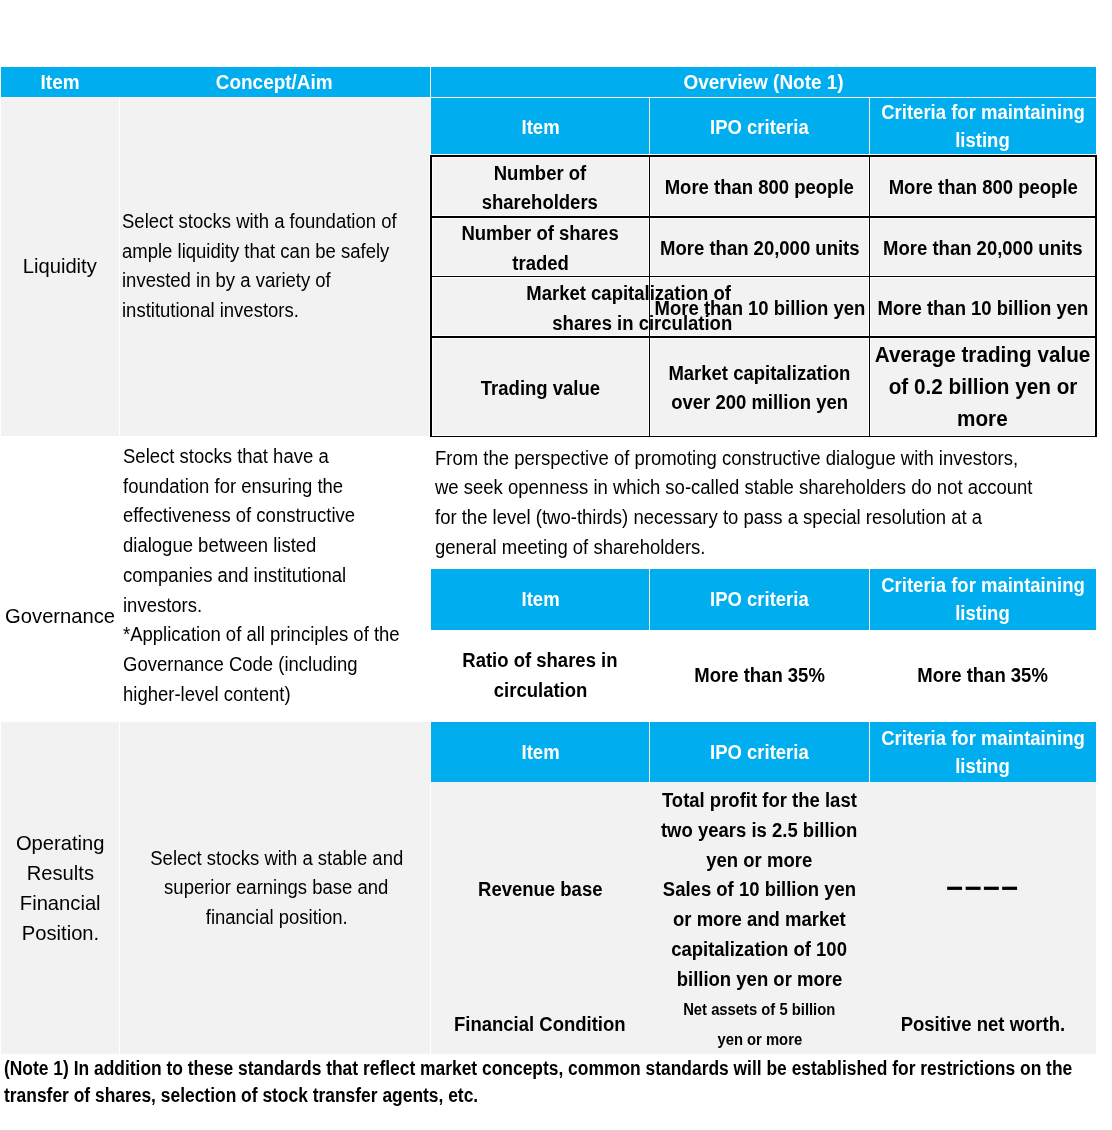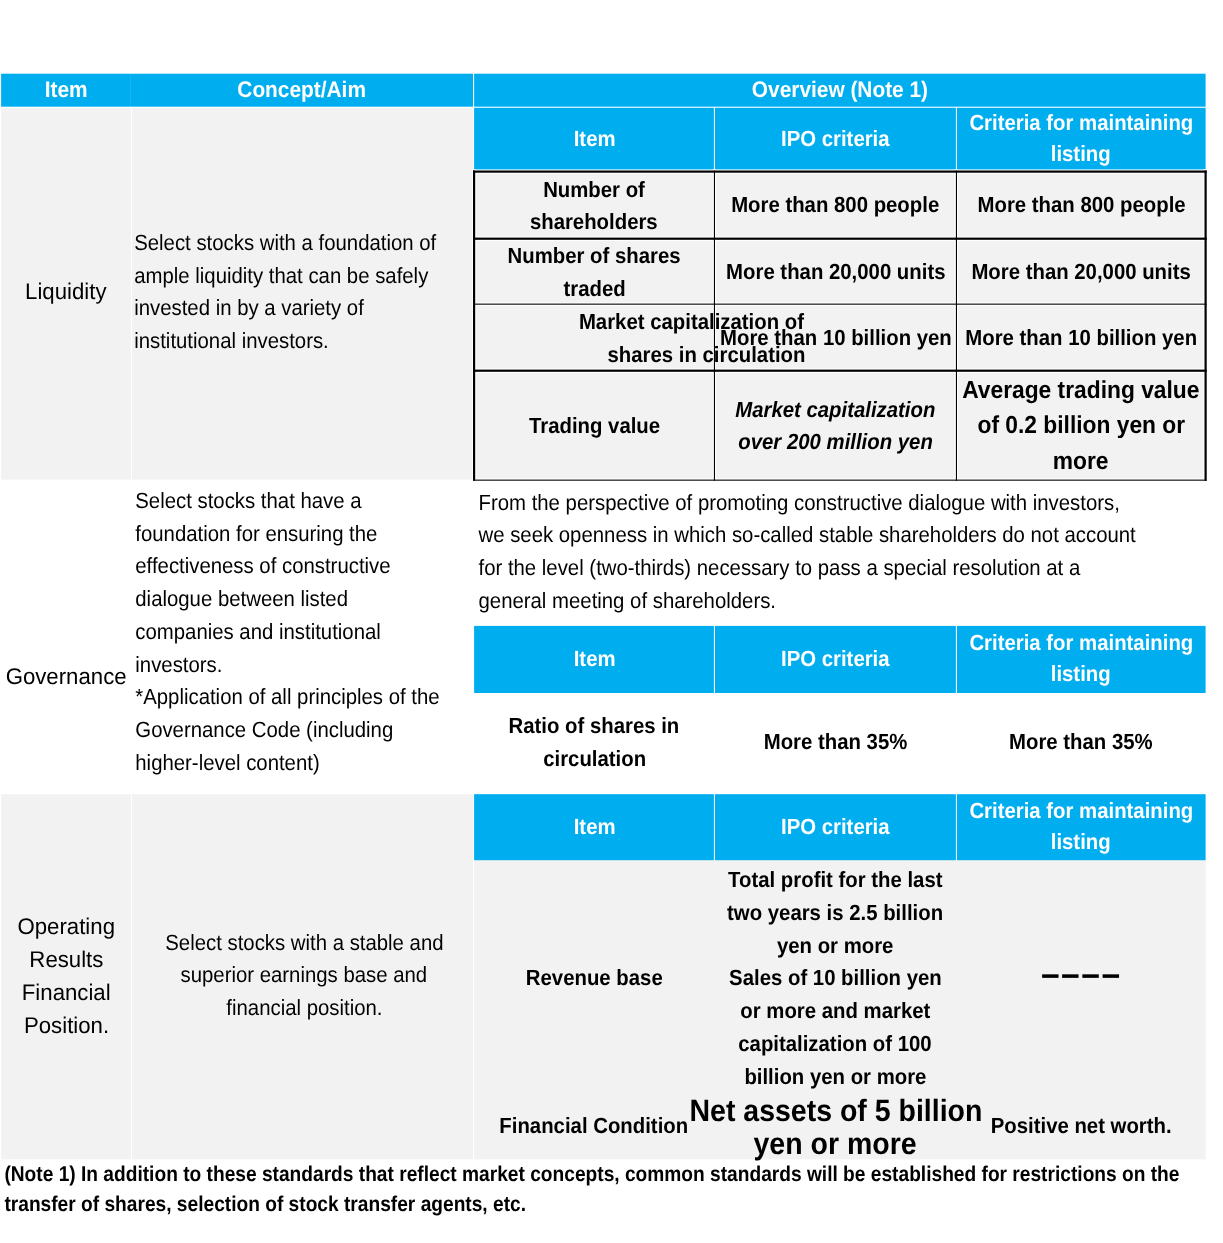--- a/index.html
+++ b/index.html
@@ -80,21 +80,21 @@
 <div class="abs icell" data-name="subtable-1-row-1-item" style="left:341.00px;top:158.50px;width:398.50px;font-size:20.0px;line-height:29.75px;"><span class="sx" data-name="subtable-1-row-1-item-line">Number of</span><br><span class="sx" data-name="subtable-1-row-1-item-line">shareholders</span></div>
 <div class="abs icell" data-name="subtable-1-row-1-ipo" style="left:559.50px;top:173.37px;width:400.00px;font-size:20.0px;line-height:29.75px;"><span class="sx" data-name="subtable-1-row-1-ipo-line">More than 800 people</span></div>
 <div class="abs icell" data-name="subtable-1-row-1-maintaining" style="left:779.50px;top:173.37px;width:406.50px;font-size:20.0px;line-height:29.75px;"><span class="sx" data-name="subtable-1-row-1-maintaining-line">More than 800 people</span></div>
 <div class="abs icell" data-name="subtable-1-row-2-item" style="left:341.00px;top:218.75px;width:398.50px;font-size:20.0px;line-height:29.75px;"><span class="sx" data-name="subtable-1-row-2-item-line">Number of shares</span><br><span class="sx" data-name="subtable-1-row-2-item-line">traded</span></div>
 <div class="abs icell" data-name="subtable-1-row-2-ipo" style="left:559.50px;top:233.62px;width:400.00px;font-size:20.0px;line-height:29.75px;"><span class="sx" data-name="subtable-1-row-2-ipo-line">More than 20,000 units</span></div>
 <div class="abs icell" data-name="subtable-1-row-2-maintaining" style="left:779.50px;top:233.62px;width:406.50px;font-size:20.0px;line-height:29.75px;"><span class="sx" data-name="subtable-1-row-2-maintaining-line">More than 20,000 units</span></div>
 <div class="abs icell" data-name="subtable-1-row-3-item" style="left:341.00px;top:278.80px;width:398.50px;font-size:20.0px;line-height:29.75px;text-align:right;"><span class="sx" data-name="subtable-1-row-3-item-line">Market capitalization of</span><br><span class="sx" data-name="subtable-1-row-3-item-line">shares in circulation</span></div>
 <div class="abs icell" data-name="subtable-1-row-3-ipo" style="left:559.50px;top:293.68px;width:400.00px;font-size:20.0px;line-height:29.75px;"><span class="sx" data-name="subtable-1-row-3-ipo-line">More than 10 billion yen</span></div>
 <div class="abs icell" data-name="subtable-1-row-3-maintaining" style="left:779.50px;top:293.68px;width:406.50px;font-size:20.0px;line-height:29.75px;"><span class="sx" data-name="subtable-1-row-3-maintaining-line">More than 10 billion yen</span></div>
 <div class="abs icell" data-name="subtable-1-row-4-item" style="left:341.00px;top:373.52px;width:398.50px;font-size:20.0px;line-height:29.75px;text-decoration:underline;"><span class="sx" data-name="subtable-1-row-4-item-line">Trading value</span></div>
-<div class="abs icell" data-name="subtable-1-row-4-ipo" style="left:559.50px;top:358.65px;width:400.00px;font-size:20.0px;line-height:29.75px;font-style:italic;"><span class="sx" data-name="subtable-1-row-4-ipo-line">Market capitalization</span><br><span class="sx" data-name="subtable-1-row-4-ipo-line">over 200 million yen</span></div>
+<div class="abs icell" data-name="subtable-1-row-4-ipo" style="left:559.50px;top:358.65px;width:400.00px;font-size:20.0px;line-height:29.75px;"><span class="sx" data-name="subtable-1-row-4-ipo-line">Market capitalization</span><br><span class="sx" data-name="subtable-1-row-4-ipo-line">over 200 million yen</span></div>
 <div class="abs icell" data-name="subtable-1-row-4-maintaining" style="left:779.50px;top:338.55px;width:406.50px;font-size:22.4px;line-height:32.3px;"><span class="sx" data-name="subtable-1-row-4-maintaining-line">Average trading value</span><br><span class="sx" data-name="subtable-1-row-4-maintaining-line">of 0.2 billion yen or</span><br><span class="sx" data-name="subtable-1-row-4-maintaining-line">more</span></div>
 <div class="abs c-desc" data-name="row-2-overview" style="left:435.00px;top:443.69px;width:661.00px;font-size:20.0px;line-height:29.75px;text-align:left;"><span class="sx" data-name="row-2-overview-line">From the perspective of promoting constructive dialogue with investors,</span><br><span class="sx" data-name="row-2-overview-line">we seek openness in which so-called stable shareholders do not account</span><br><span class="sx" data-name="row-2-overview-line">for the level (two-thirds) necessary to pass a special resolution at a</span><br><span class="sx" data-name="row-2-overview-line">general meeting of shareholders.</span></div>
 <div class="abs ihdr-box" data-name="subtable-2-header-item" style="left:431.30px;top:568.50px;width:217.50px;height:61.30px;"></div>
 <div class="abs ihdr-box" data-name="subtable-2-header-ipo" style="left:650.20px;top:568.50px;width:218.60px;height:61.30px;"></div>
 <div class="abs ihdr-box" data-name="subtable-2-header-maintaining" style="left:870.20px;top:568.50px;width:225.80px;height:61.30px;"></div>
 <div class="abs ihdr-txt" data-name="subtable-2-header-item-label" style="left:341.00px;top:584.67px;width:398.50px;font-size:20.0px;line-height:28.0px;"><span class="sx" data-name="subtable-2-header-item-label-text">Item</span></div>
 <div class="abs ihdr-txt" data-name="subtable-2-header-ipo-label" style="left:559.50px;top:584.67px;width:400.00px;font-size:20.0px;line-height:28.0px;"><span class="sx" data-name="subtable-2-header-ipo-label-text">IPO criteria</span></div>
 <div class="abs ihdr-txt" data-name="subtable-2-header-maintaining-label" style="left:779.50px;top:572.47px;width:406.50px;font-size:20.0px;line-height:27.6px;"><span class="sx" data-name="subtable-2-header-maintaining-label-line">Criteria for maintaining</span><br><span class="sx" data-name="subtable-2-header-maintaining-label-line">listing</span></div>
 <div class="abs icell" data-name="subtable-2-row-1-item" style="left:341.00px;top:645.80px;width:398.50px;font-size:20.0px;line-height:29.75px;"><span class="sx" data-name="subtable-2-row-1-item-line">Ratio of shares in</span><br><span class="sx" data-name="subtable-2-row-1-item-line">circulation</span></div>
 <div class="abs icell" data-name="subtable-2-row-1-ipo" style="left:559.50px;top:660.68px;width:400.00px;font-size:20.0px;line-height:29.75px;"><span class="sx" data-name="subtable-2-row-1-ipo-line">More than 35%</span></div>
@@ -102,16 +102,16 @@
 <div class="abs ihdr-box" data-name="subtable-3-header-item" style="left:431.30px;top:721.60px;width:217.50px;height:60.20px;"></div>
 <div class="abs ihdr-box" data-name="subtable-3-header-ipo" style="left:650.20px;top:721.60px;width:218.60px;height:60.20px;"></div>
 <div class="abs ihdr-box" data-name="subtable-3-header-maintaining" style="left:870.20px;top:721.60px;width:225.80px;height:60.20px;"></div>
 <div class="abs ihdr-txt" data-name="subtable-3-header-item-label" style="left:341.00px;top:737.77px;width:398.50px;font-size:20.0px;line-height:28.0px;"><span class="sx" data-name="subtable-3-header-item-label-text">Item</span></div>
 <div class="abs ihdr-txt" data-name="subtable-3-header-ipo-label" style="left:559.50px;top:737.77px;width:400.00px;font-size:20.0px;line-height:28.0px;"><span class="sx" data-name="subtable-3-header-ipo-label-text">IPO criteria</span></div>
 <div class="abs ihdr-txt" data-name="subtable-3-header-maintaining-label" style="left:779.50px;top:725.47px;width:406.50px;font-size:20.0px;line-height:27.6px;"><span class="sx" data-name="subtable-3-header-maintaining-label-line">Criteria for maintaining</span><br><span class="sx" data-name="subtable-3-header-maintaining-label-line">listing</span></div>
 <div class="abs icell" data-name="subtable-3-row-1-item" style="left:341.00px;top:875.33px;width:398.50px;font-size:20.0px;line-height:29.75px;"><span class="sx" data-name="subtable-3-row-1-item-line">Revenue base</span></div>
 <div class="abs icell" data-name="subtable-3-row-1-ipo" style="left:559.50px;top:786.08px;width:400.00px;font-size:20.0px;line-height:29.75px;"><span class="sx" data-name="subtable-3-row-1-ipo-line">Total profit for the last</span><br><span class="sx" data-name="subtable-3-row-1-ipo-line">two years is 2.5 billion</span><br><span class="sx" data-name="subtable-3-row-1-ipo-line">yen or more</span><br><span class="sx" data-name="subtable-3-row-1-ipo-line">Sales of 10 billion yen</span><br><span class="sx" data-name="subtable-3-row-1-ipo-line">or more and market</span><br><span class="sx" data-name="subtable-3-row-1-ipo-line">capitalization of 100</span><br><span class="sx" data-name="subtable-3-row-1-ipo-line">billion yen or more</span></div>
 <div class="abs icell" data-name="subtable-3-row-1-maintaining-dashes" style="left:779.50px;top:872.79px;width:406.50px;font-size:29.8px;line-height:29.75px;letter-spacing:0.95px;"><span class="sx" data-name="subtable-3-row-1-maintaining-dashes-line">−−−−</span></div>
 <div class="abs icell" data-name="subtable-3-row-2-item" style="left:341.00px;top:1009.62px;width:398.50px;font-size:20.0px;line-height:29.75px;"><span class="sx" data-name="subtable-3-row-2-item-line">Financial Condition</span></div>
-<div class="abs icell" data-name="subtable-3-row-2-ipo" style="left:559.50px;top:994.75px;width:400.00px;font-size:28px;line-height:29.75px;"><span class="sx" data-name="subtable-3-row-2-ipo-line">Net assets of 5 billion</span><br><span class="sx" data-name="subtable-3-row-2-ipo-line">yen or more</span></div>
+<div class="abs icell" data-name="subtable-3-row-2-ipo" style="left:559.50px;top:994.75px;width:400.00px;font-size:16px;line-height:29.75px;"><span class="sx" data-name="subtable-3-row-2-ipo-line">Net assets of 5 billion</span><br><span class="sx" data-name="subtable-3-row-2-ipo-line">yen or more</span></div>
 <div class="abs icell" data-name="subtable-3-row-2-maintaining" style="left:779.50px;top:1009.62px;width:406.50px;font-size:20.0px;line-height:29.75px;"><span class="sx" data-name="subtable-3-row-2-maintaining-line">Positive net worth.</span></div>
 <div class="abs" id="note" data-name="footnote"><span class="sx" data-name="footnote-line-1">(Note 1) In addition to these standards that reflect market concepts, common standards will be established for restrictions on the</span><br><span class="sx" data-name="footnote-line-2">transfer of shares, selection of stock transfer agents, etc.</span></div>
 </div>
 
 </body></html>

